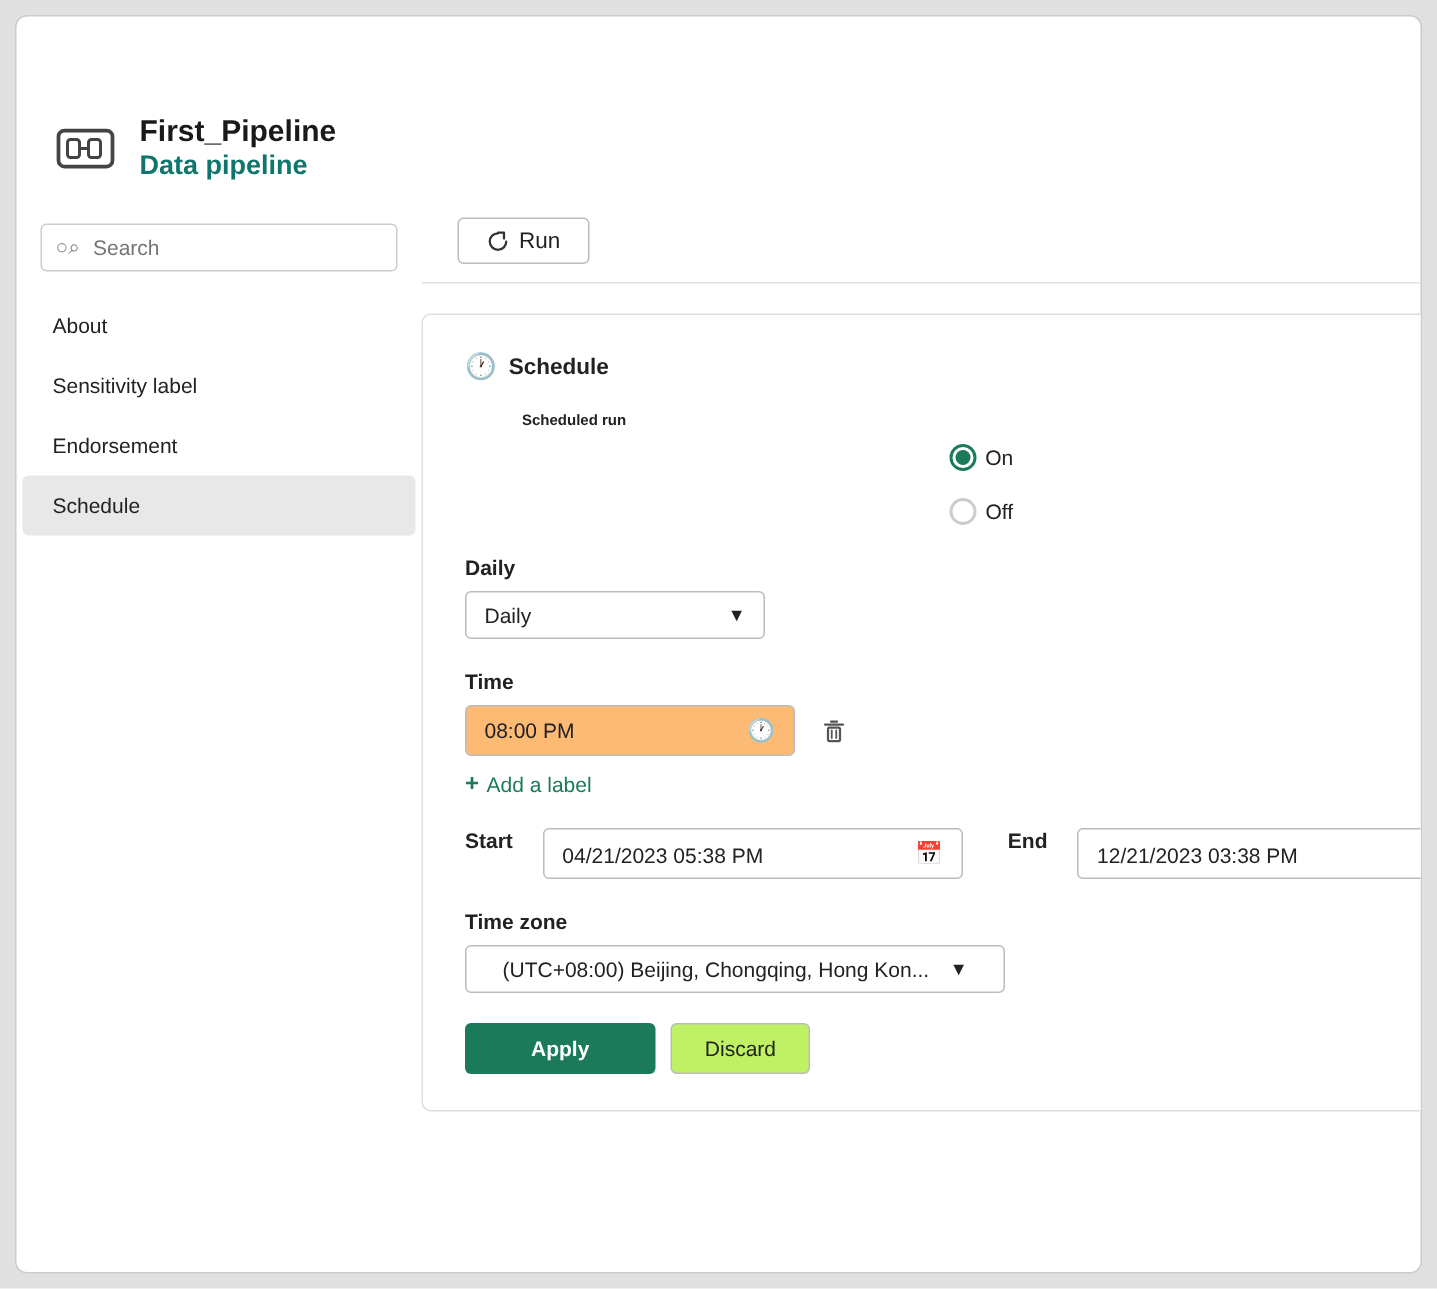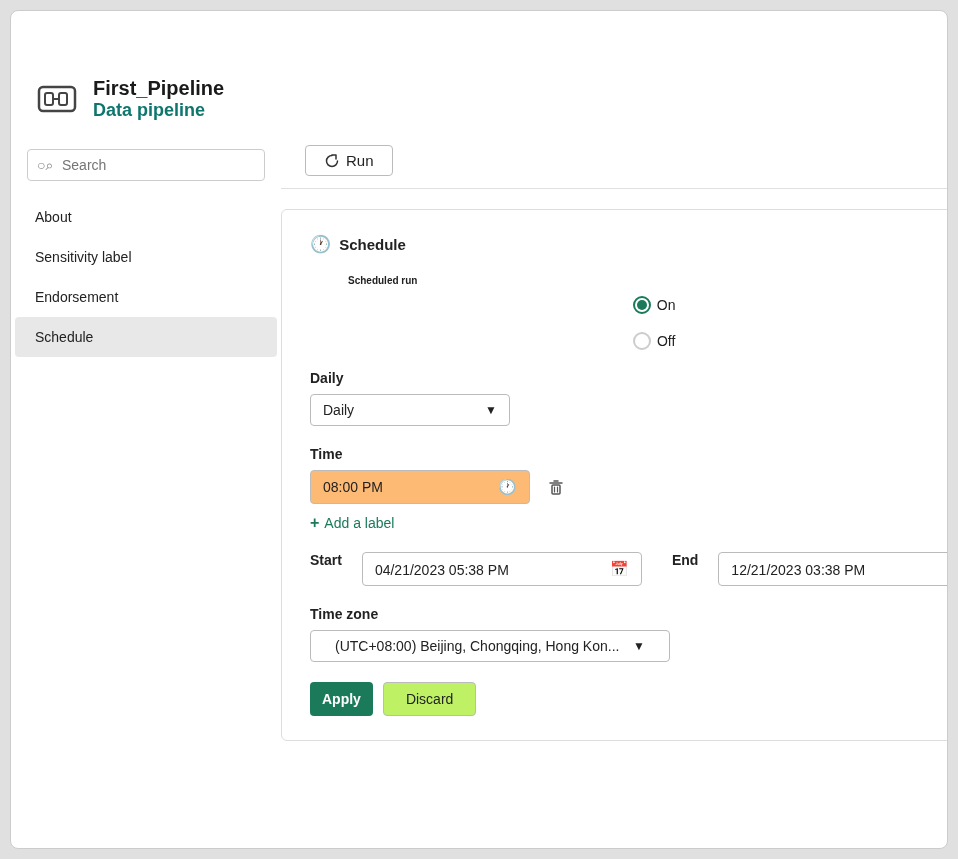--- a/index.html
+++ b/index.html
@@ -280,21 +280,21 @@
       background: #fff;
       cursor: pointer;
       font-size: 14px;
     }
     .action-row {
       display: flex;
       gap: 10px;
       margin-top: 10px;
     }
     .apply-btn {
-      padding: 8px 12px;
+      padding: 8px 44px;
       background: #1a7a5a;
       color: #fff;
       border: none;
       border-radius: 4px;
       font-size: 14px;
       font-weight: 600;
       cursor: pointer;
     }
     .discard-btn {
       padding: 8px 22px;

